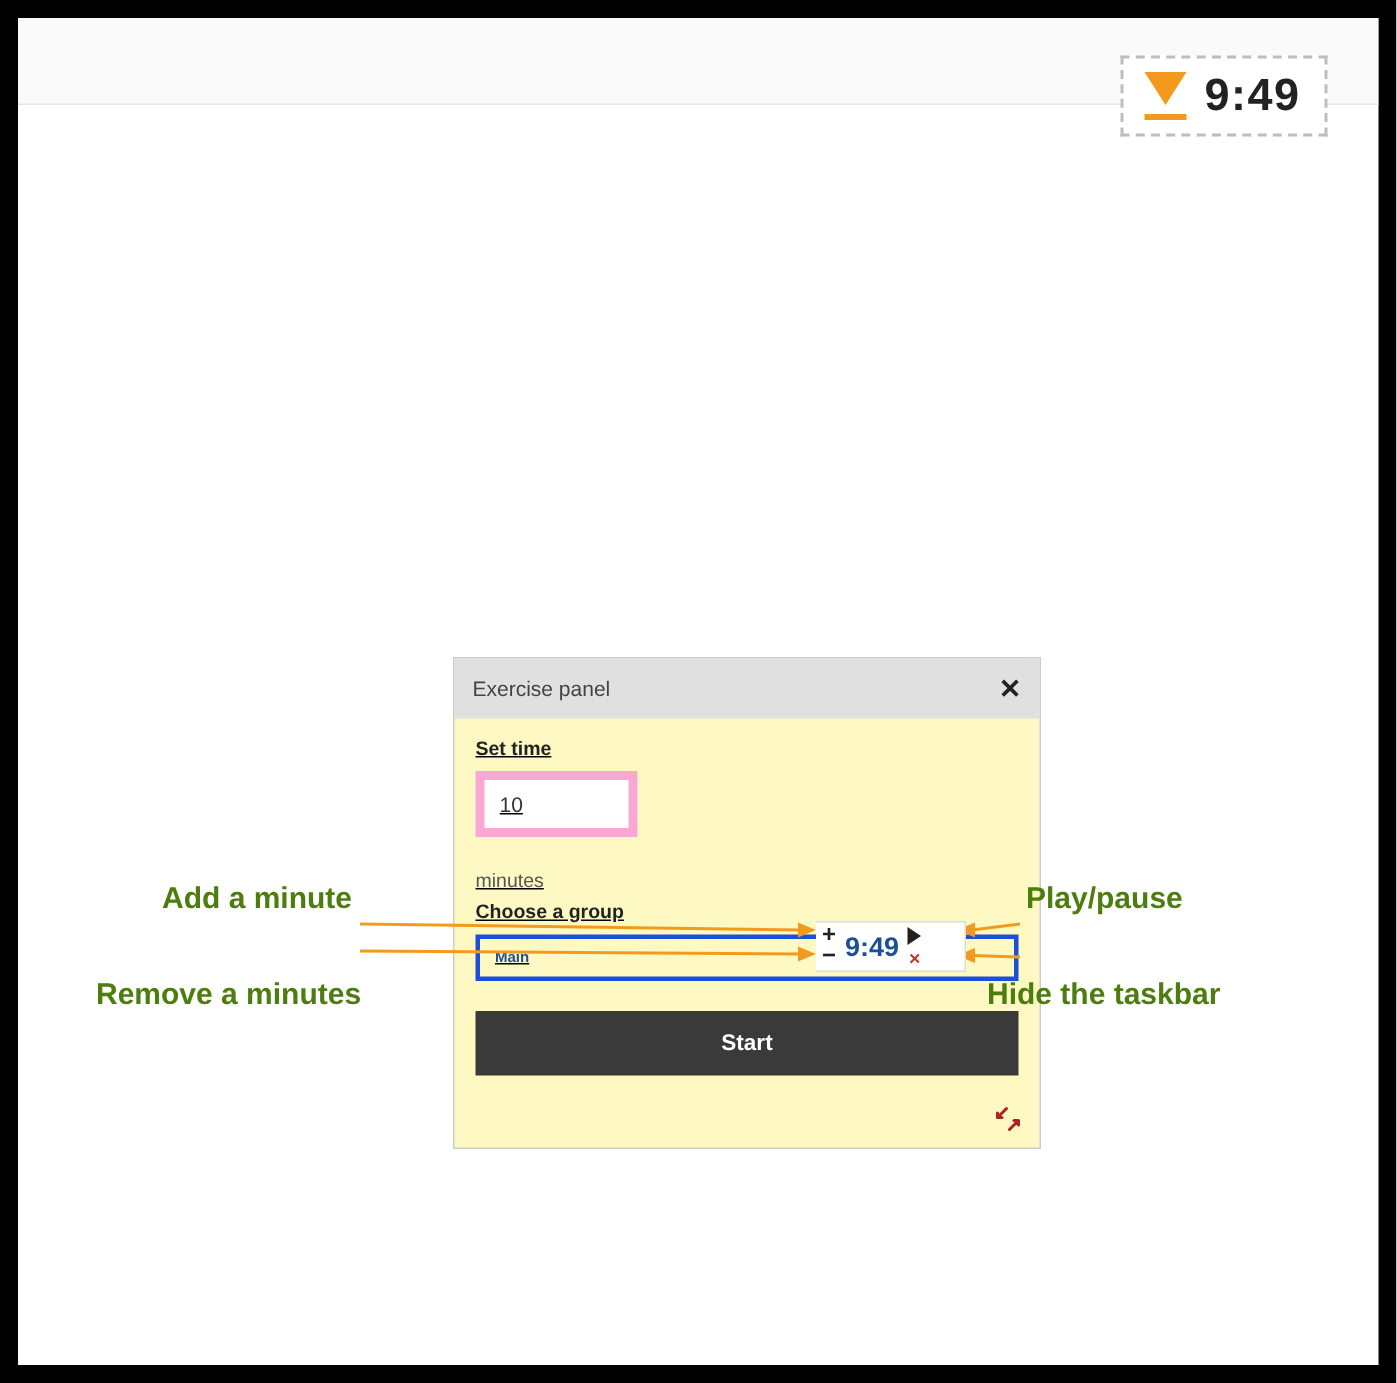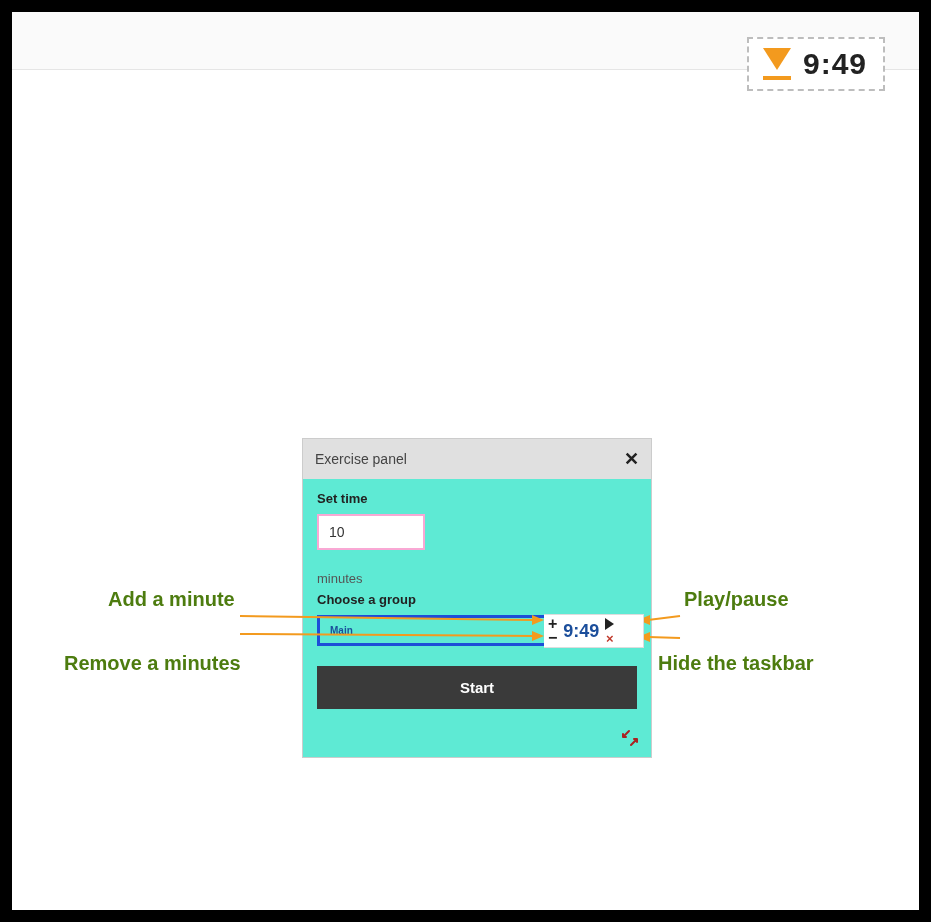--- a/index.html
+++ b/index.html
@@ -48,45 +48,45 @@
   }
   .header-timer .time {
     font-size: 30px; font-weight: 700; color: #222; letter-spacing: 1px;
   }
 
   
   .panel {
     position: absolute;
     left: 290px;
     top: 426px;
-    width: 350px;
+    width: 392px;
     border: 1px solid #ccc;
-    background: #5eead4;
+    background: #fef9c3;
     z-index: 3;
   }
   .panel-header {
     background: #e0e0e0;
     padding: 9px 12px;
     font-size: 14px;
     color: #444;
     display: flex;
     align-items: center;
     justify-content: space-between;
   }
   .panel-header .close {
     font-size: 18px; font-weight: 700; color: #222; cursor: pointer;
   }
-  .panel-body { padding: 12px 14px 14px 14px; }
+  .panel-body { padding: 12px 14px 14px 14px; text-decoration: underline; }
   .label-strong { font-weight: 700; font-size: 13px; color: #222; margin-bottom: 8px; }
   .row { display: flex; gap: 20px; }
   .field { display: flex; flex-direction: column; }
   .field input {
     width: 108px;
     padding: 8px 10px;
-    border: 2px solid #f9a8d4;
+    border: 6px solid #f9a8d4;
     font-size: 14px;
     color: #333;
   }
   .unit { font-size: 13px; color: #555; margin-top: 21px; }
 
   .group-box {
     margin-top: 8px;
     border: 3px solid #1d4ed8;
     padding: 7px 10px;
     font-size: 10px;

